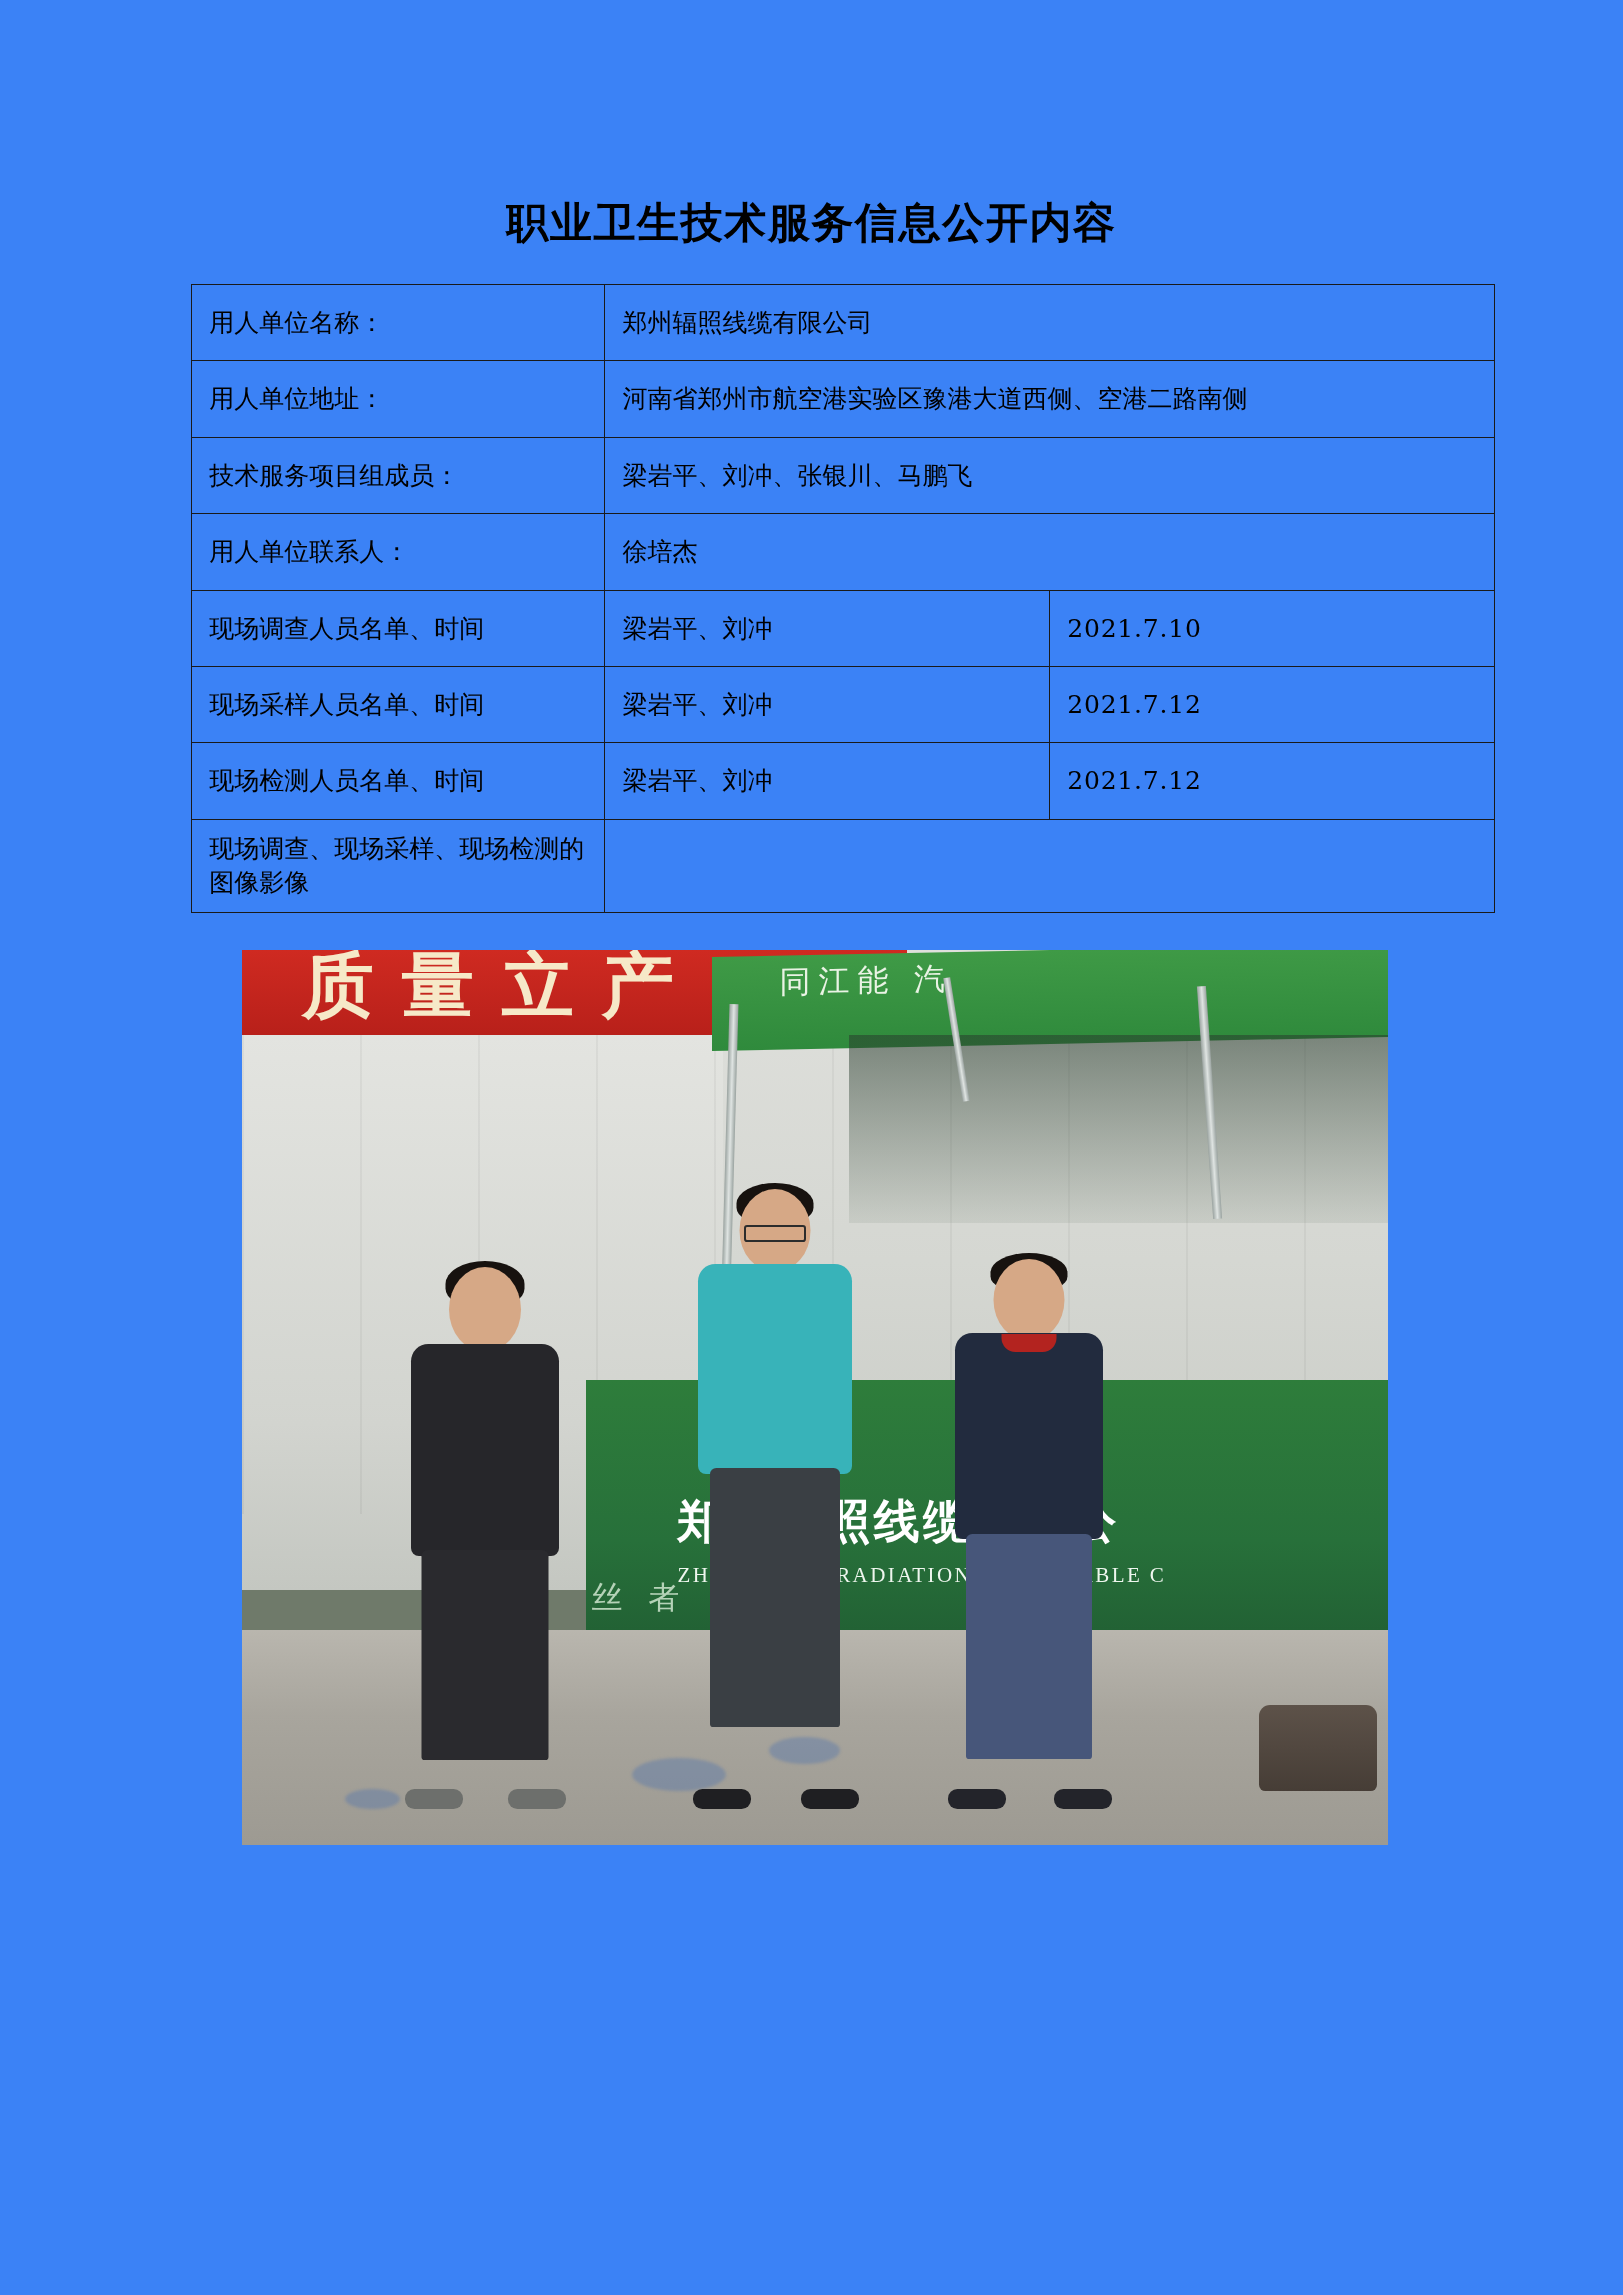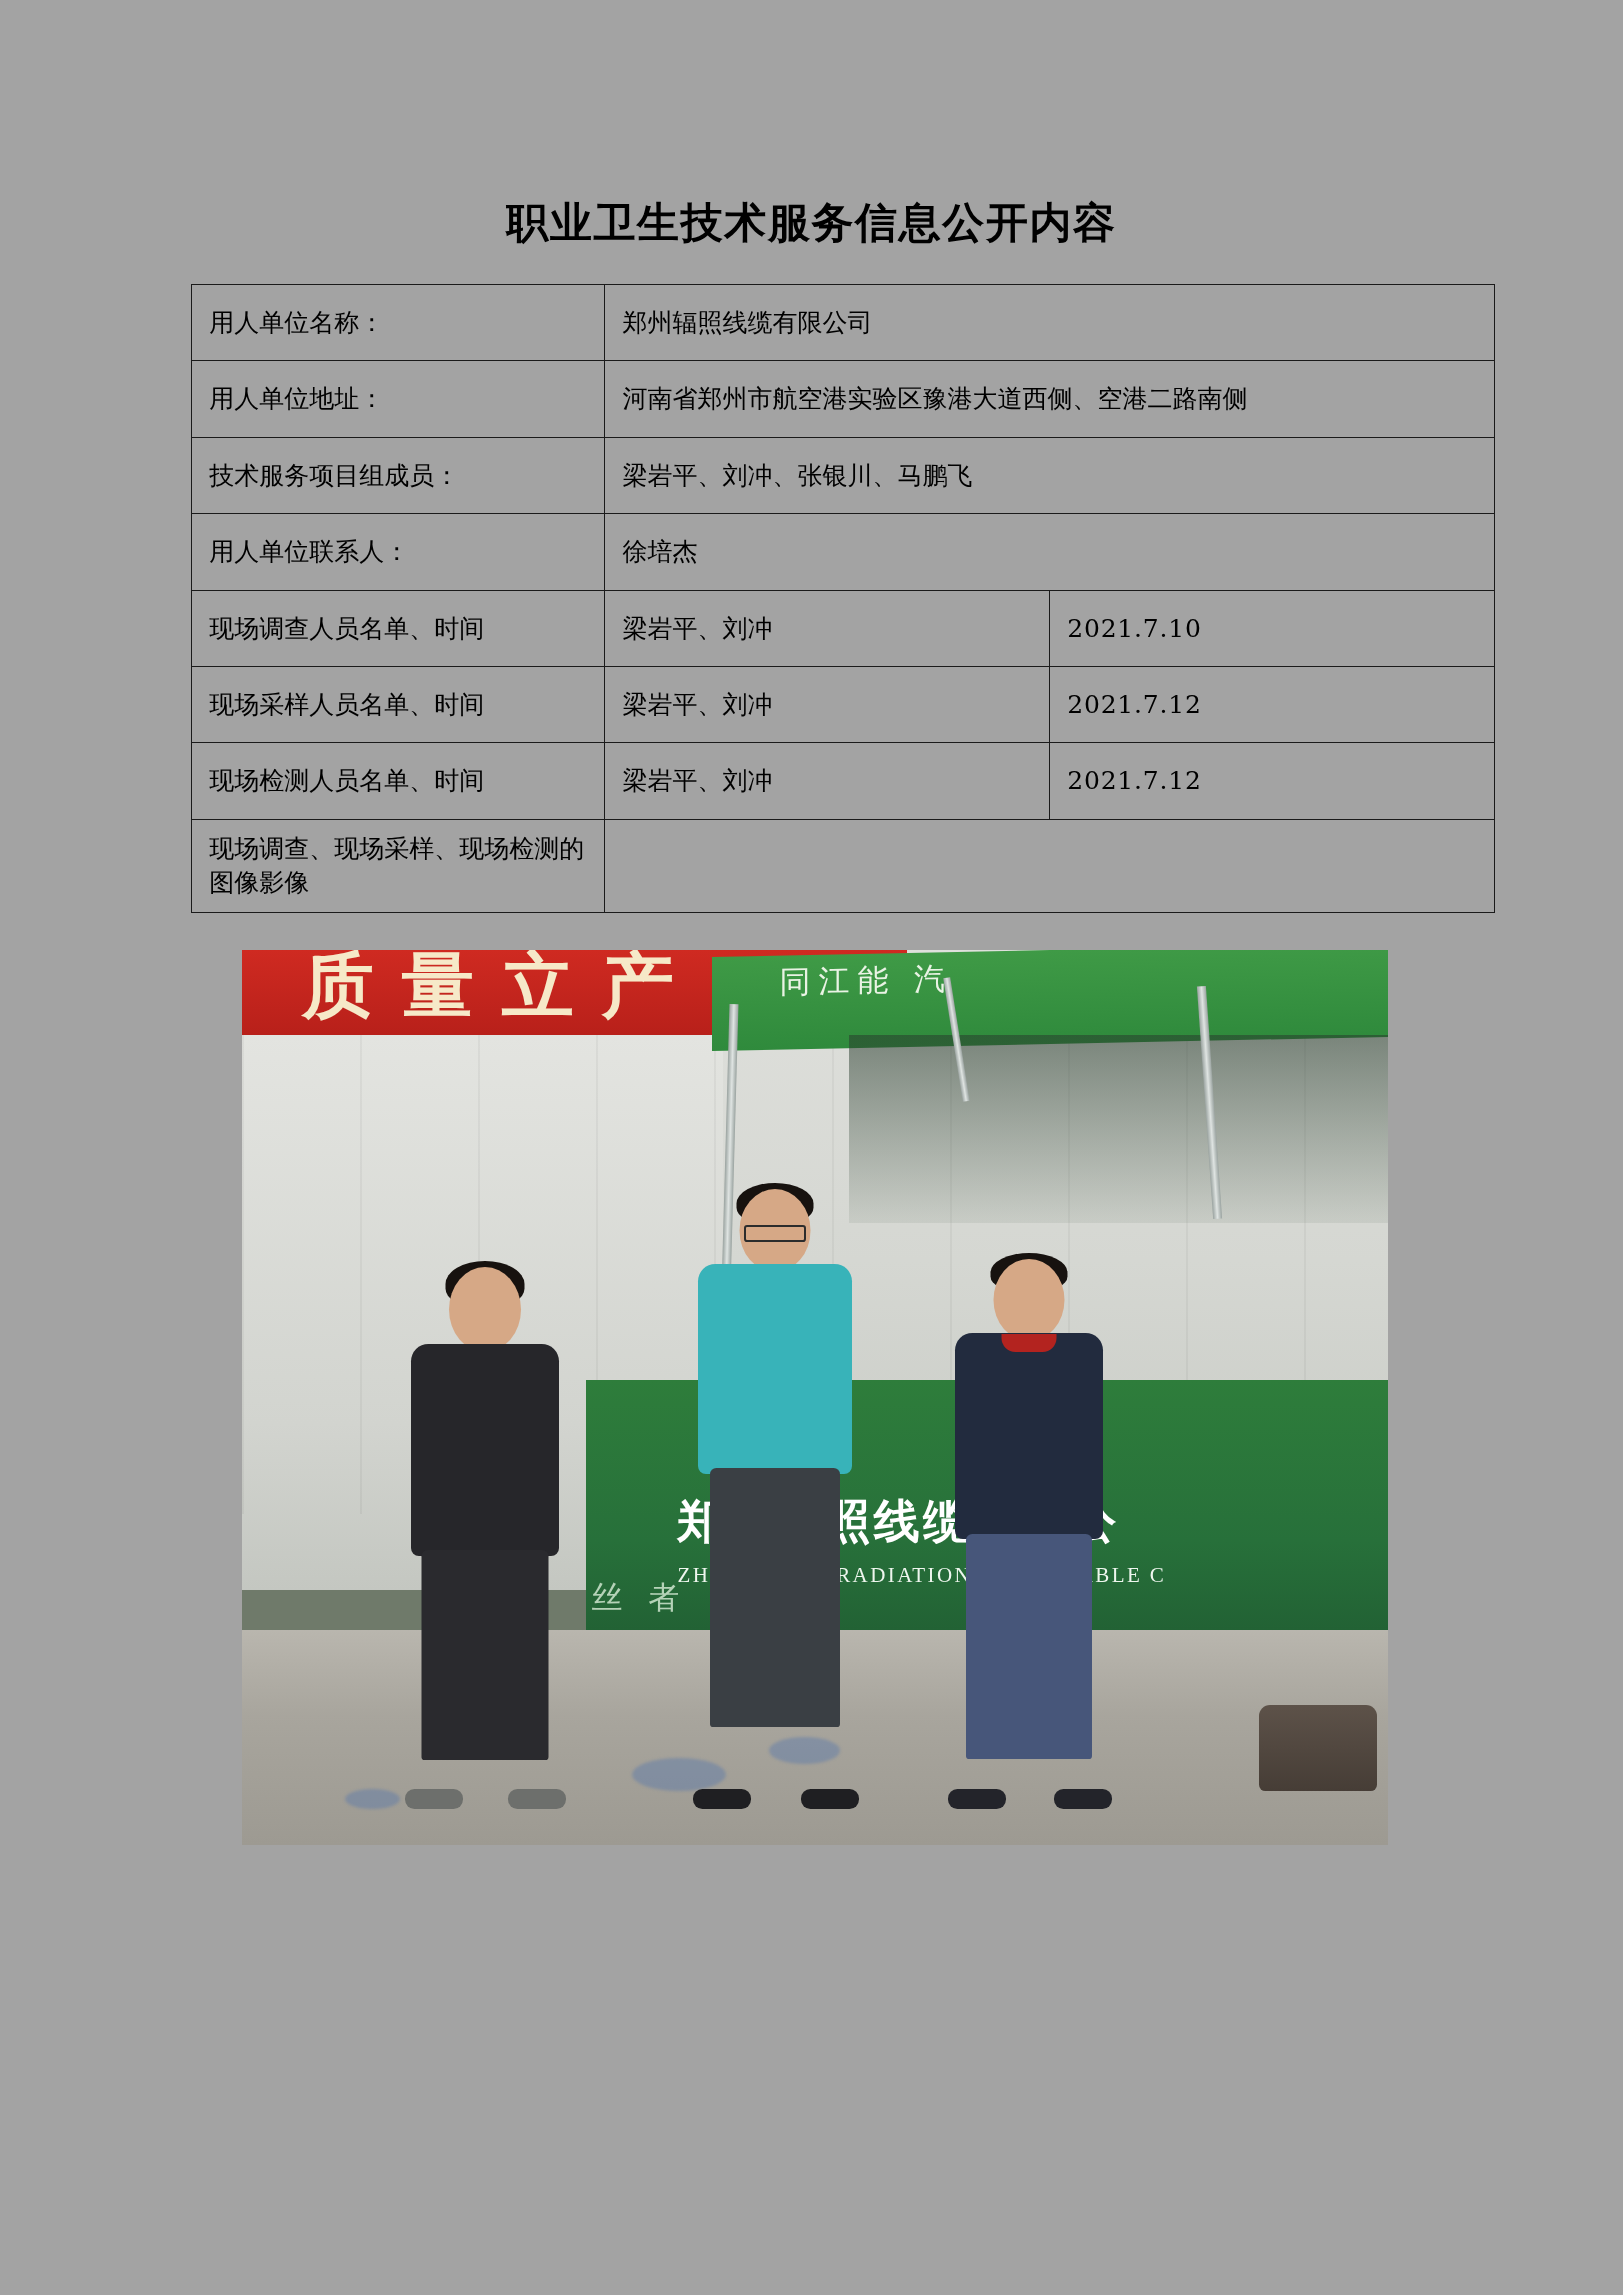--- a/index.html
+++ b/index.html
@@ -12,21 +12,21 @@
     height: 2295px;
     font-family: "Liberation Serif", serif;
     color: #000000;
     position: relative;
     overflow: hidden;
   }
   .page {
     position: relative;
     width: 1623px;
     height: 2295px;
-    background: #a3a3a3;
+    background: #3b82f6;
   }
   .doc-title {
     position: absolute;
     top: 195px;
     left: 0;
     width: 1623px;
     text-align: center;
     font-size: 42px;
     font-weight: 700;
     letter-spacing: 1.6px;

